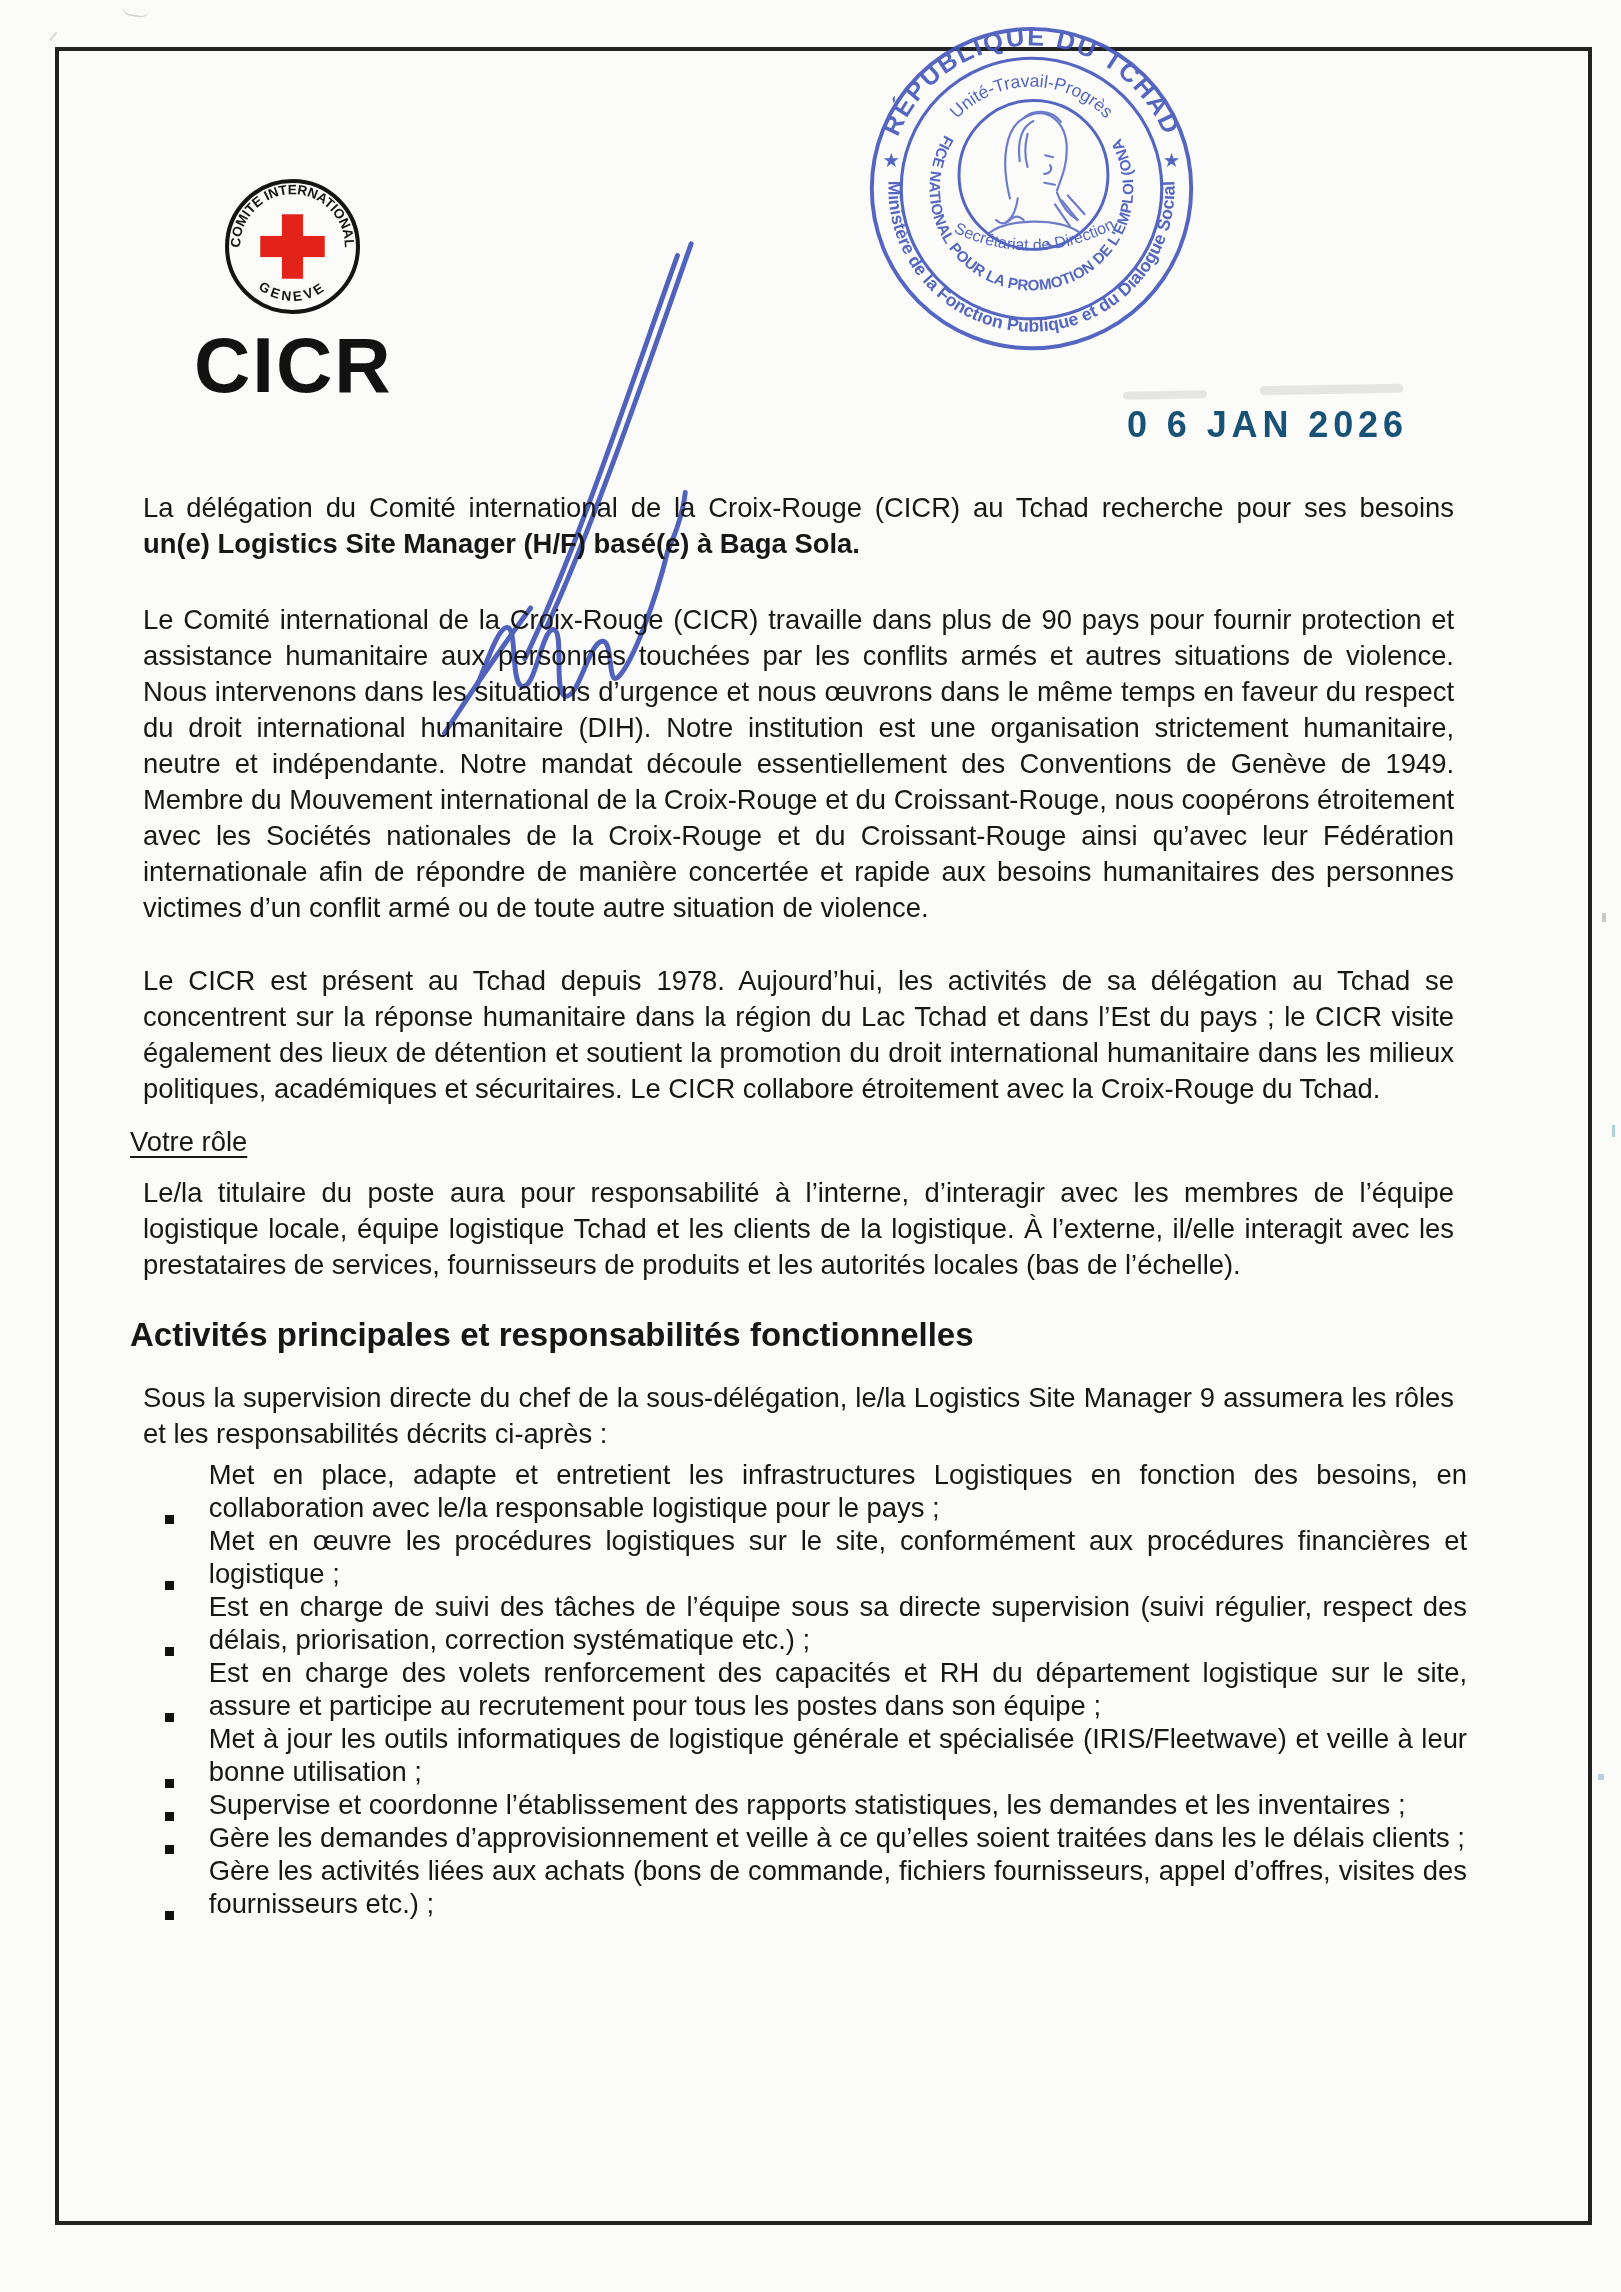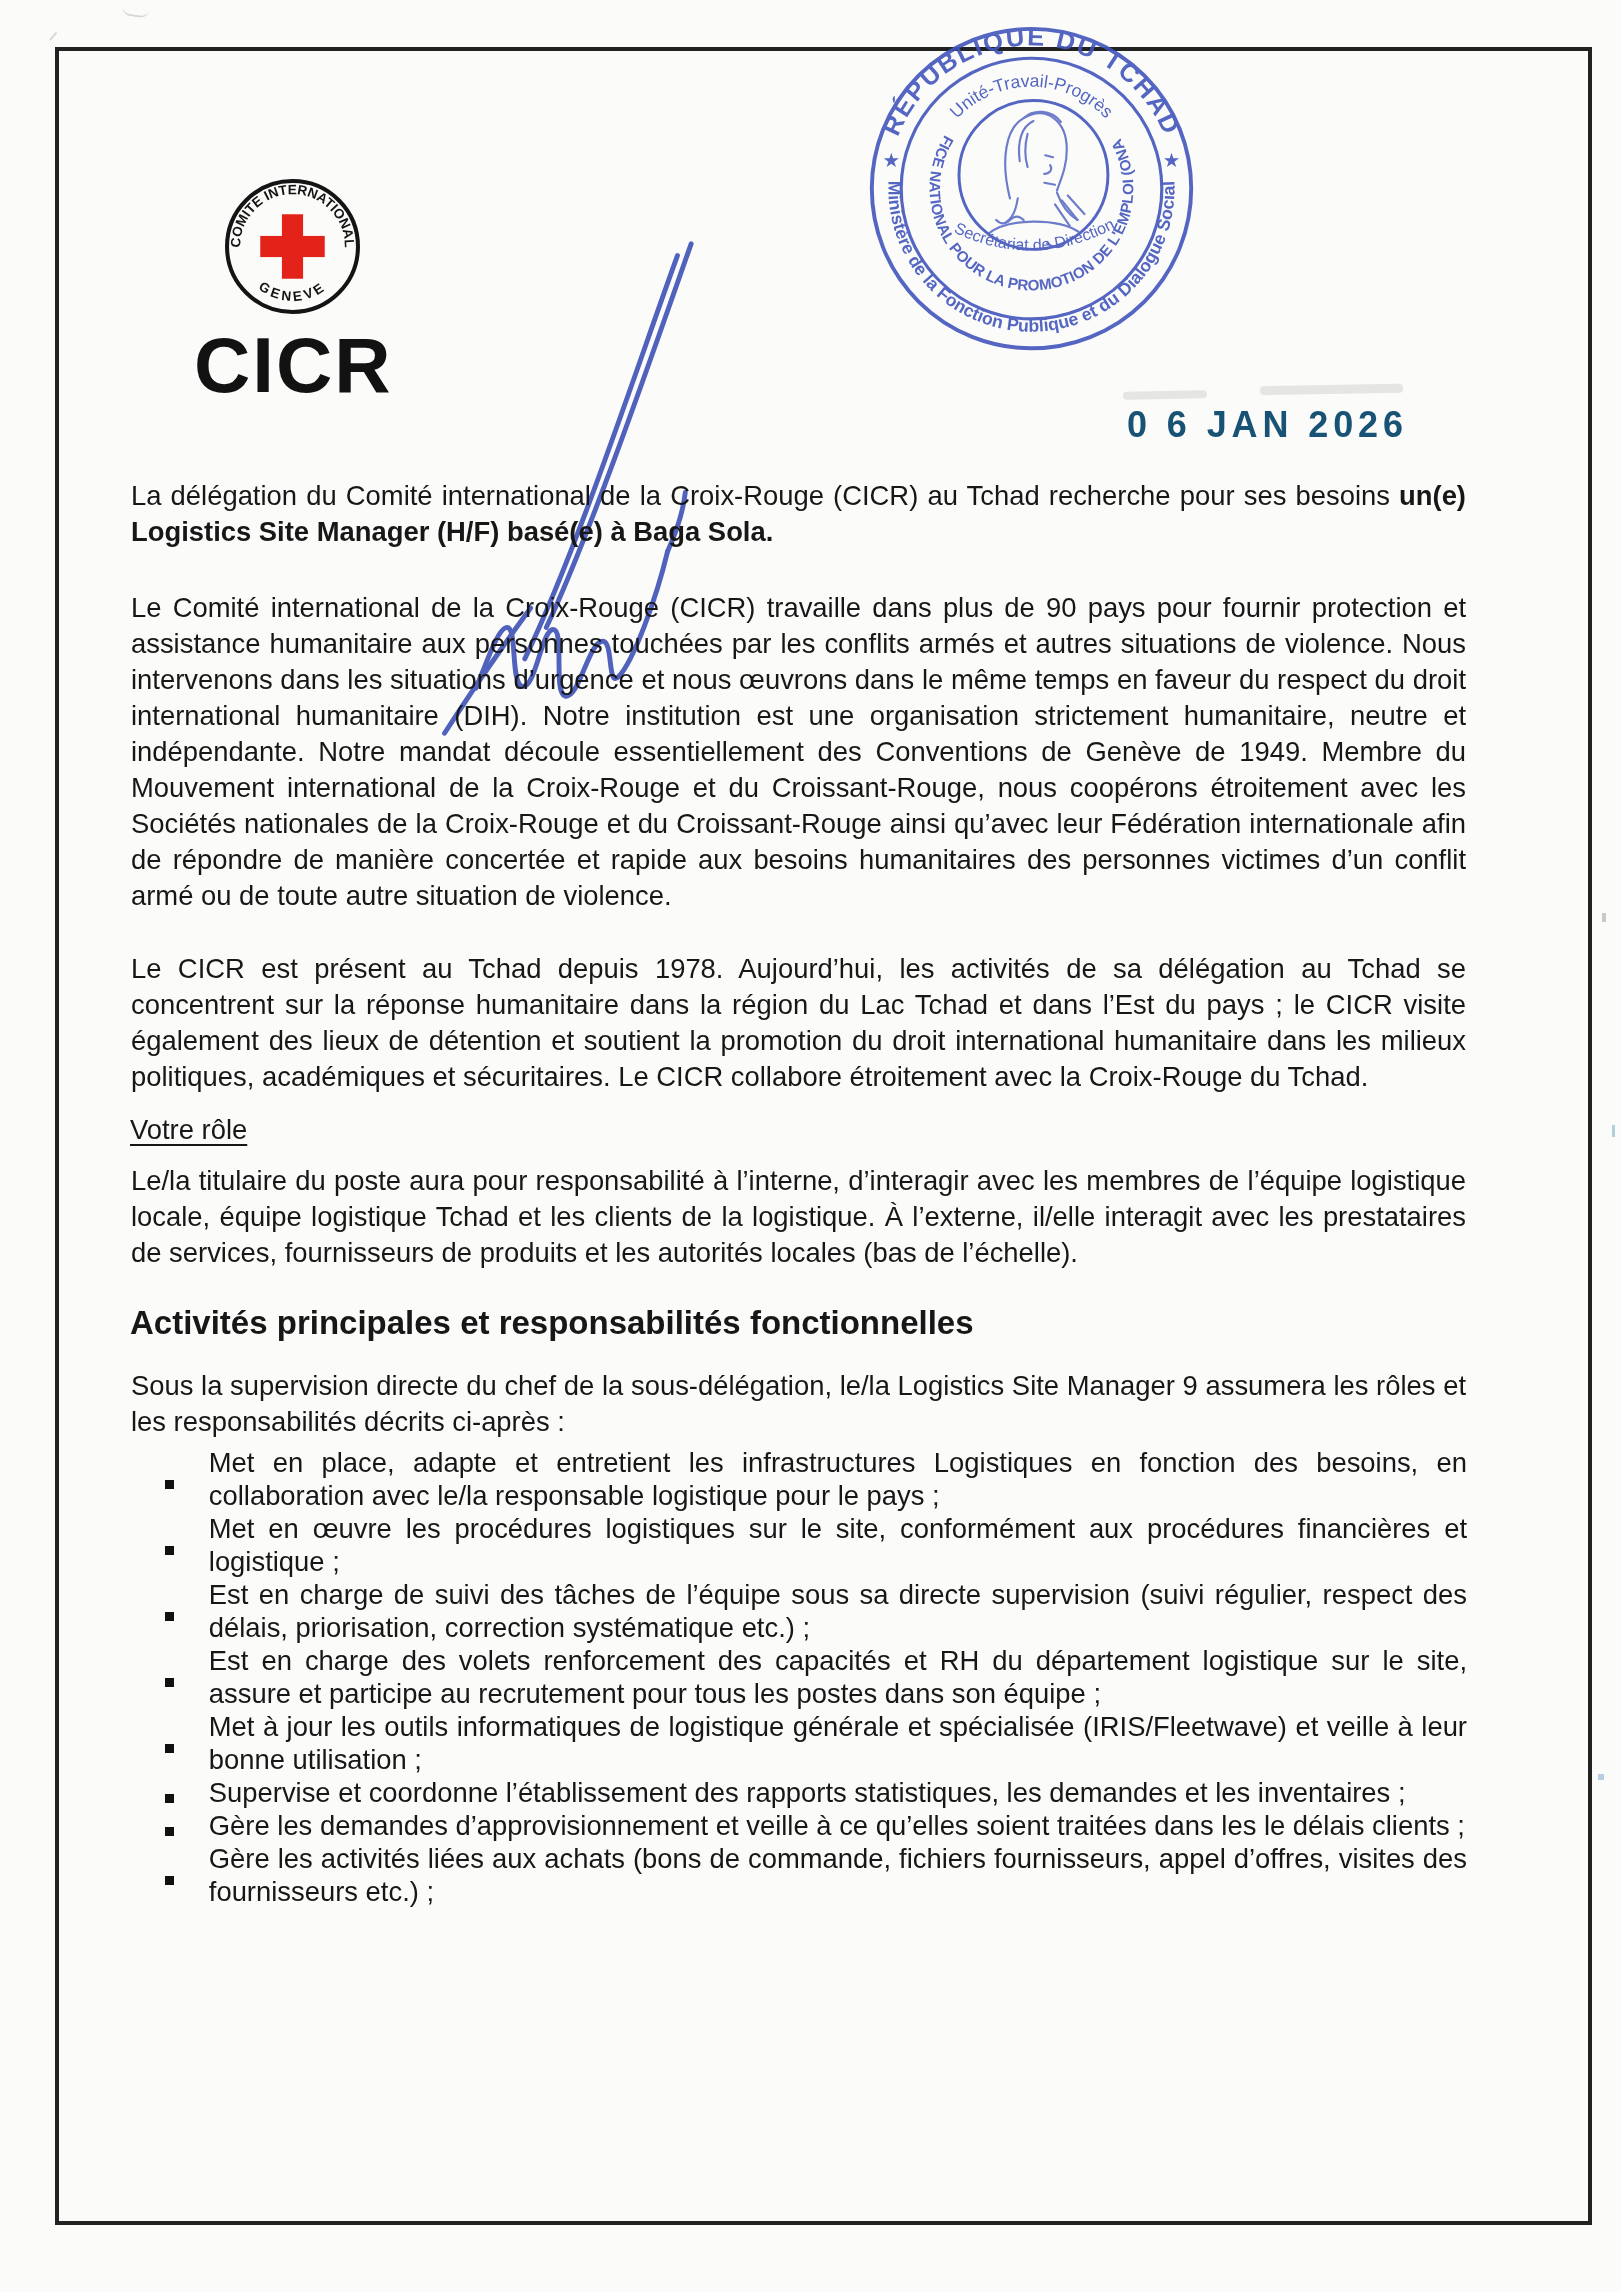--- a/index.html
+++ b/index.html
@@ -7,31 +7,31 @@
         font-family:"Liberation Sans", sans-serif;}
   .frame{position:absolute;left:55px;top:47px;width:1529px;height:2170px;
          border:4.9px solid #222;}
   
   .logo-svg{position:absolute;left:222px;top:176px;width:141px;height:141px;}
   .cicr-acronym{position:absolute;left:194px;top:320px;font-size:78px;font-weight:bold;
                 letter-spacing:2px;color:#121212;}
   
   .content{position:absolute;left:130px;top:477px;width:1337px;font-size:27.4px;
            line-height:36px;color:#171717;text-align:justify;}
-  .content p{margin:1px;}
+  .content p{margin:13px;}
   .p-intro{margin-bottom:40px !important;}
   .p-about{margin-bottom:37px !important;}
   .p-chad{margin-bottom:16.7px !important;}
   .h-role{font-size:27.4px;font-weight:normal;text-decoration:underline;
           text-underline-offset:4.9px;text-decoration-thickness:2px;margin:0 0 15.7px 0;}
   .p-role{margin-bottom:34px !important;}
   .h-act{font-size:33px;font-weight:bold;margin:0 0 26.5px 0;}
   .p-sup{margin-bottom:5.9px !important;}
   ul.bullets{list-style:none;margin:0 0 0 35px;padding:0;line-height:33px;}
-  ul.bullets li{display:flex;align-items:center;margin:0;}
+  ul.bullets li{display:flex;align-items:flex-end;margin:0;}
   .sq{flex:0 0 auto;width:8.8px;height:8.8px;background:#111;margin:11.8px 35px 0 0;}
   .btxt{flex:1;text-align:justify;}
   .bold{font-weight:bold;}
   
   .stamp-svg{position:absolute;left:814px;top:11.8px;width:435px;height:412px;}
   .sig-svg{position:absolute;left:421px;top:216px;width:323px;height:549px;}
   .date-stamp{position:absolute;left:1127px;top:404px;font-size:36px;font-weight:bold;
               color:#0c4a6e;letter-spacing:4.9px;opacity:.95;
               font-family:"Liberation Sans","DejaVu Sans",sans-serif;}
   .smudge{position:absolute;background:#d9d9d9;border-radius:3.9px;opacity:.65;}

